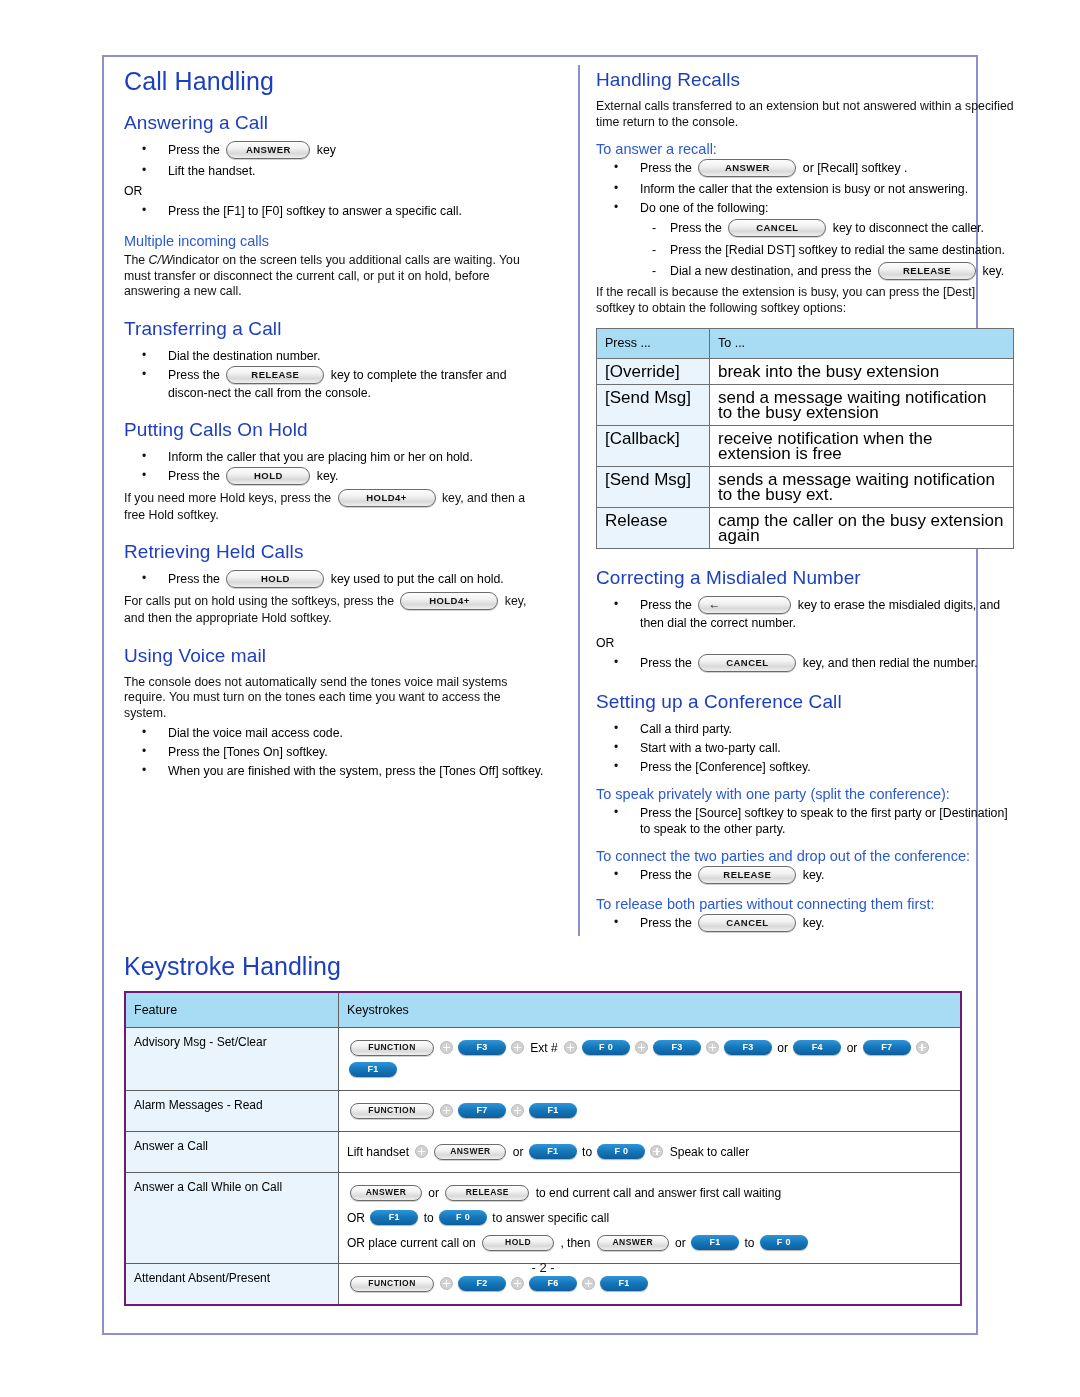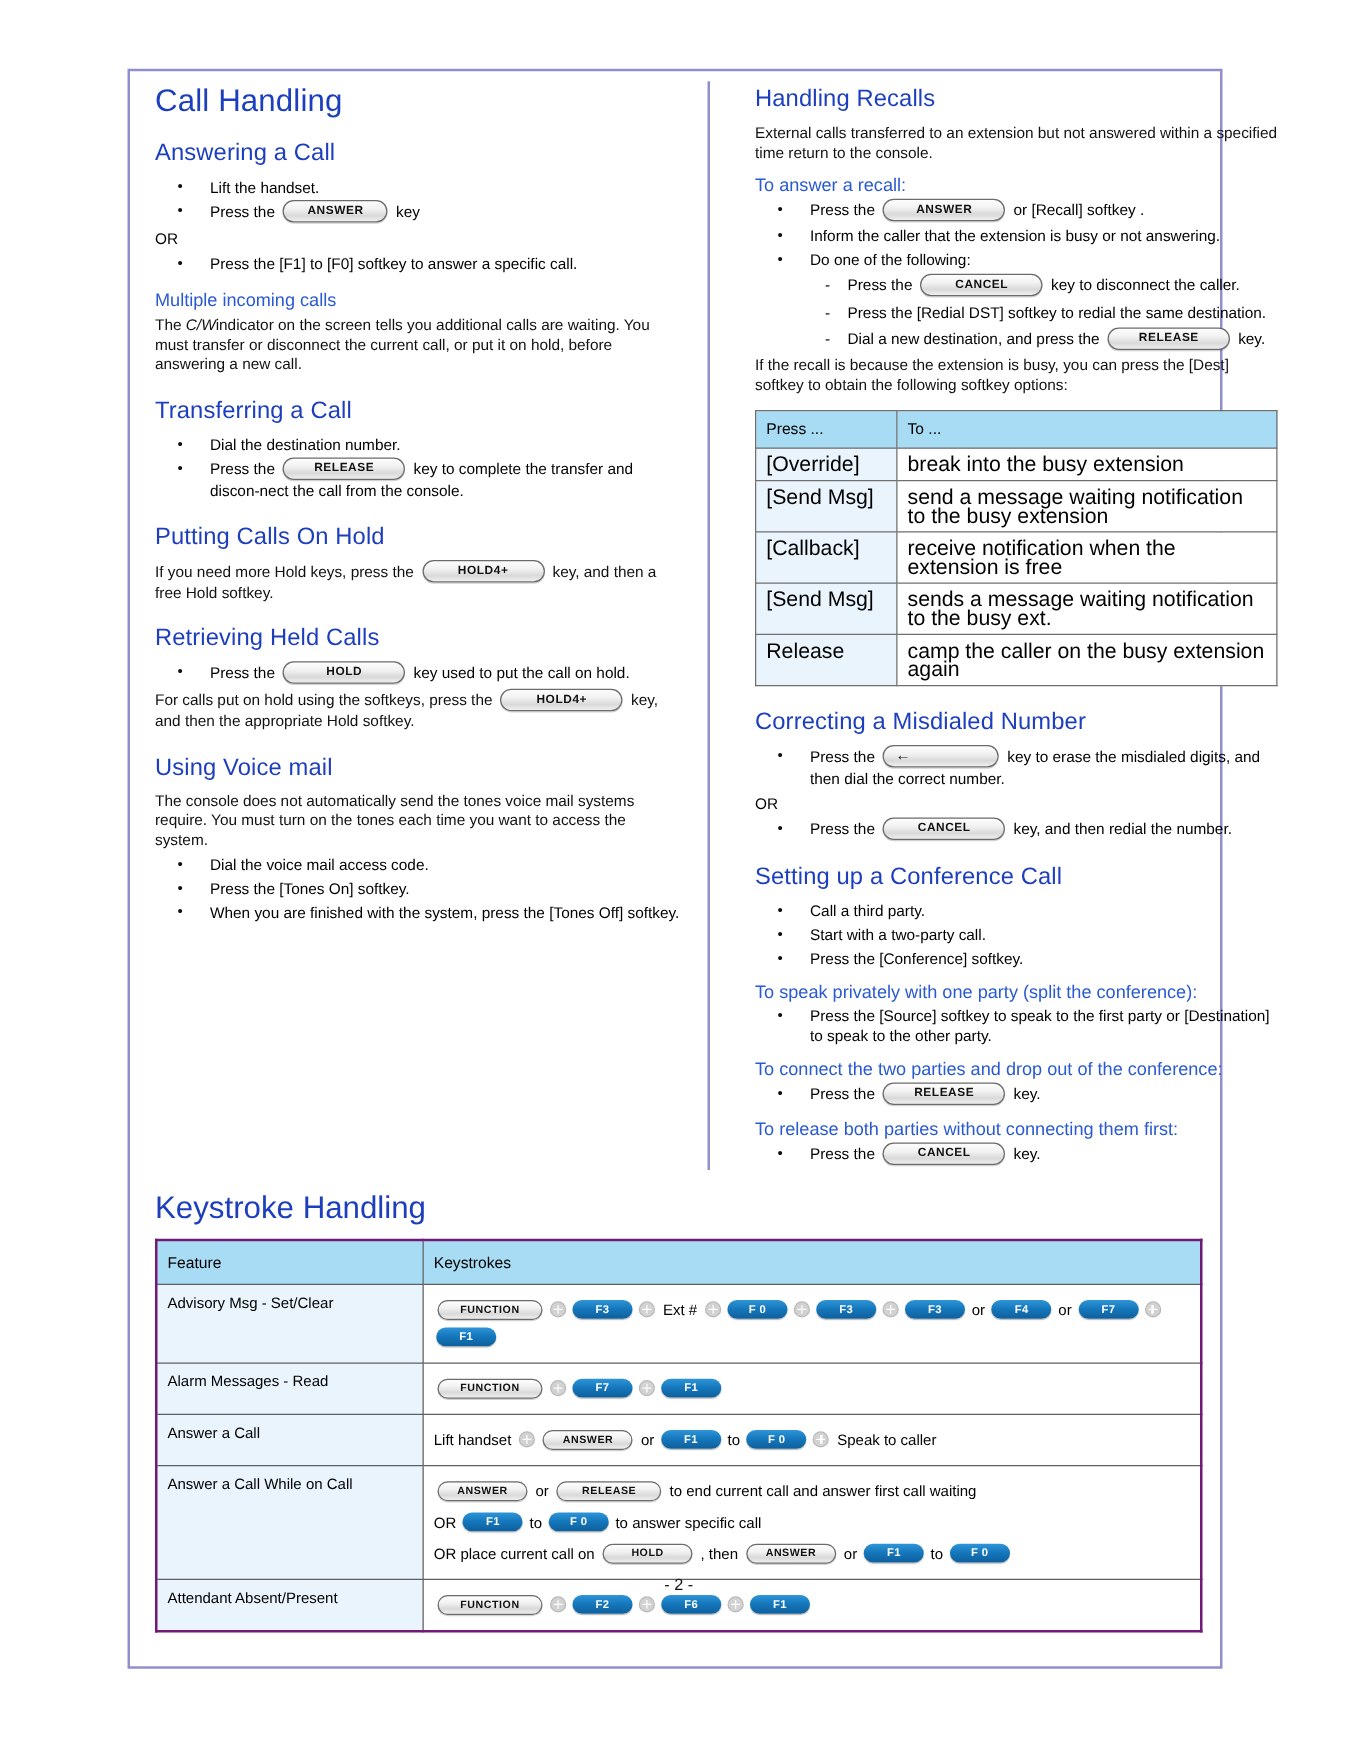--- a/index.html
+++ b/index.html
@@ -40,24 +40,24 @@
     display: flex;
     gap: 22px;
     width: 100%;
   }
   .col {
     width: 420px;
     flex: 0 0 420px;
   }
   .col-right {
     border-left: 2px solid #8f8fd0;
-    padding-left: 36px;
+    padding-left: 16px;
     width: 418px;
     flex: 0 0 418px;
-    margin-left: 0;
+    margin-left: 12px;
   }
 
   
   h1.doc-title {
     font-size: 25px;
     font-weight: normal;
     color: #1d3fbe;
     margin: 2px 0 16px 0;
     letter-spacing: 0.1px;
   }
@@ -290,47 +290,55 @@
 
   <div class="cols">
 
     <div class="col">
 
       <h1 class="doc-title">Call Handling</h1>
 
       <h2 class="sect first">Answering a Call</h2>
       <ul class="bul">
         <li>
-          <span>Lift the handset.</span>
-        </li>
-        <li>
           <span>Press the</span>
           <span class="key">ANSWER</span>
           <span>key</span>
         </li>
+        <li>
+          <span>Lift the handset.</span>
+        </li>
       </ul>
       <p class="or">OR</p>
       <ul class="bul">
         <li>Press the [F1] to [F0] softkey to answer a specific call.</li>
       </ul>
 
       <h3 class="subsect">Multiple incoming calls</h3>
       <p class="body"><span>The </span><span class="ital">C/W</span><span>indicator on the screen tells you additional calls are waiting. You must transfer or disconnect the current call, or put it on hold, before answering a new call.</span></p>
 
       <h2 class="sect">Transferring a Call</h2>
       <ul class="bul">
         <li>Dial the destination number.</li>
         <li>
           <span>Press the</span>
           <span class="key k-wide">RELEASE</span>
           <span>key to complete the transfer and discon-nect the call from the console.</span>
         </li>
       </ul>
 
       <h2 class="sect">Putting Calls On Hold</h2>
+      <ul class="bul">
+        <li>Inform the caller that you are placing him or her on hold.</li>
+        <li>
+          <span>Press the</span>
+          <span class="key">HOLD</span>
+          <span>key.</span>
+        </li>
+      </ul>
       <p class="body"><span>If you need more Hold keys, press the</span> <span class="key k-wide">HOLD4+</span> <span>key, and then a free Hold softkey.</span></p>
 
       <h2 class="sect">Retrieving Held Calls</h2>
       <ul class="bul">
         <li>
           <span>Press the</span>
           <span class="key k-wide">HOLD</span>
           <span>key used to put the call on hold.</span>
         </li>
       </ul>

